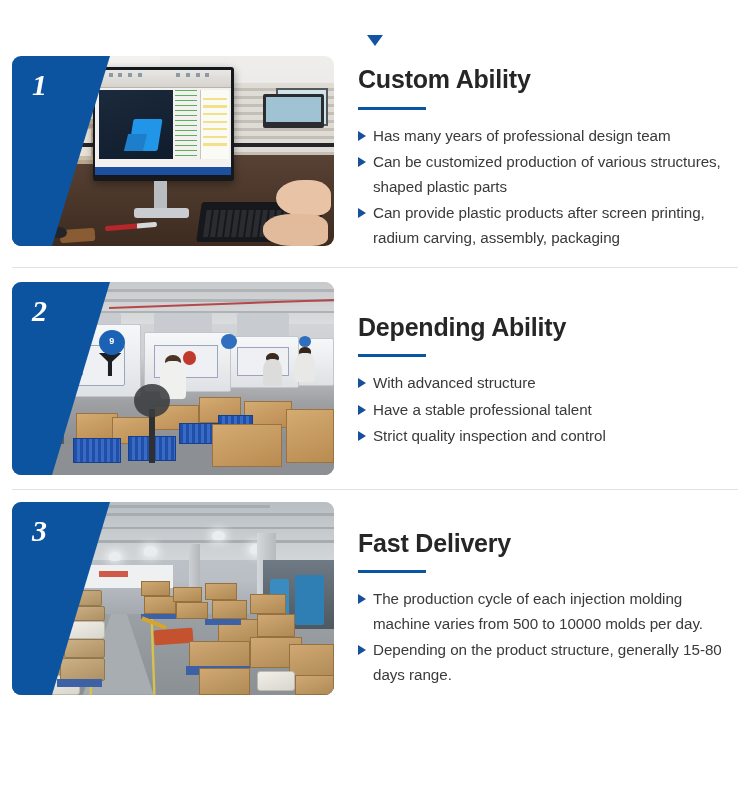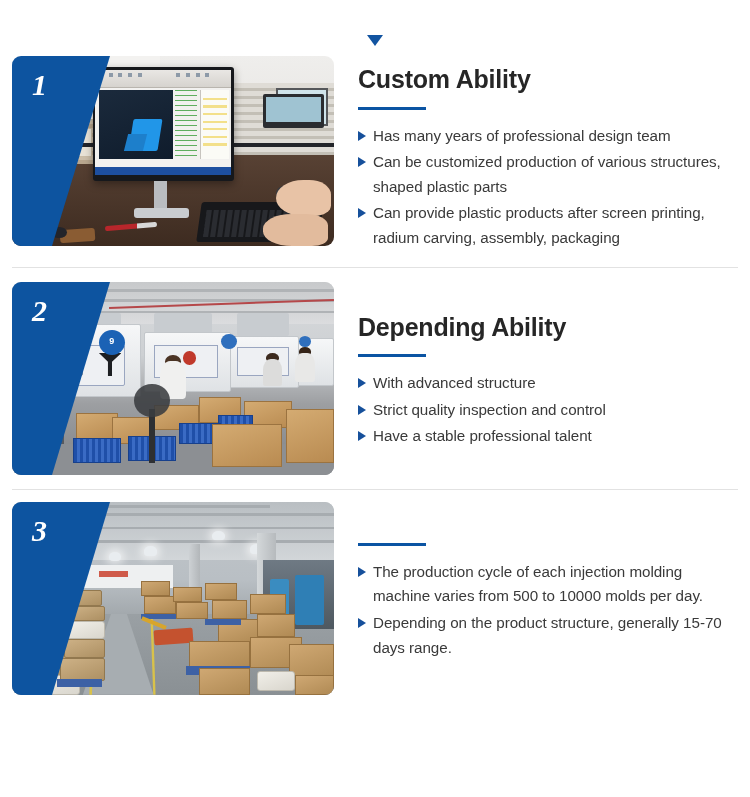--- a/index.html
+++ b/index.html
@@ -393,25 +393,25 @@
     <div class="content">
       <div class="sec-title">Depending Ability</div>
       <div class="title-rule"></div>
       <ul class="bullets">
         <li class="bullet">
           <span class="bullet-mark"></span>
           <span class="bullet-text">With advanced structure</span>
         </li>
         <li class="bullet">
           <span class="bullet-mark"></span>
+          <span class="bullet-text">Have a stable professional talent</span>
+        </li>
+        <li class="bullet">
+          <span class="bullet-mark"></span>
           <span class="bullet-text">Strict quality inspection and control</span>
-        </li>
-        <li class="bullet">
-          <span class="bullet-mark"></span>
-          <span class="bullet-text">Have a stable professional talent</span>
         </li>
       </ul>
     </div>
   </div>
 
   <div class="divider"></div>
 
   <div class="section s3">
     <div class="photo-wrap">
       <div class="photo">
@@ -472,27 +472,28 @@
       </div>
       <div class="corner-badge">
         <svg viewBox="0 0 322 193" preserveAspectRatio="none" aria-hidden="true">
           <polygon points="0,0 98,0 40,193 0,193" fill="#0d54a0"></polygon>
         </svg>
       </div>
       <div class="badge-num">3</div>
     </div>
 
     <div class="content">
+      <div class="sec-title">Fast Delivery</div>
       <div class="title-rule"></div>
       <ul class="bullets">
         <li class="bullet">
           <span class="bullet-mark"></span>
           <span class="bullet-text">The production cycle of each injection molding machine varies from 500 to 10000 molds per day.</span>
         </li>
         <li class="bullet">
           <span class="bullet-mark"></span>
-          <span class="bullet-text">Depending on the product structure, generally 15-70 days range.</span>
+          <span class="bullet-text">Depending on the product structure, generally 15-80 days range.</span>
         </li>
       </ul>
     </div>
   </div>
 
 </div>
 
 </body></html>

